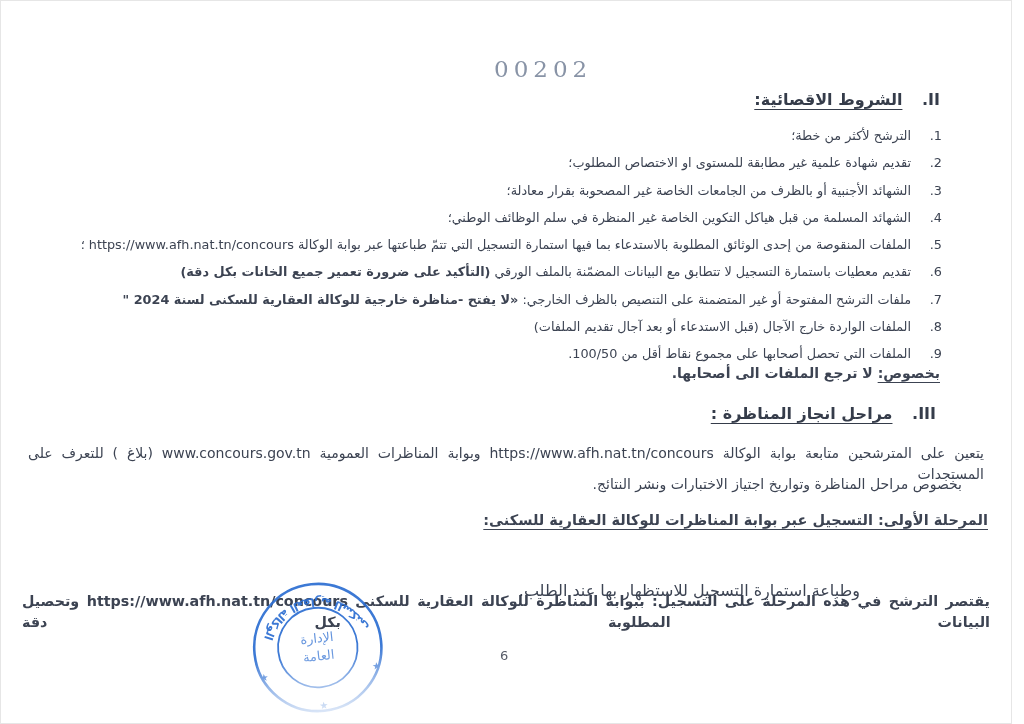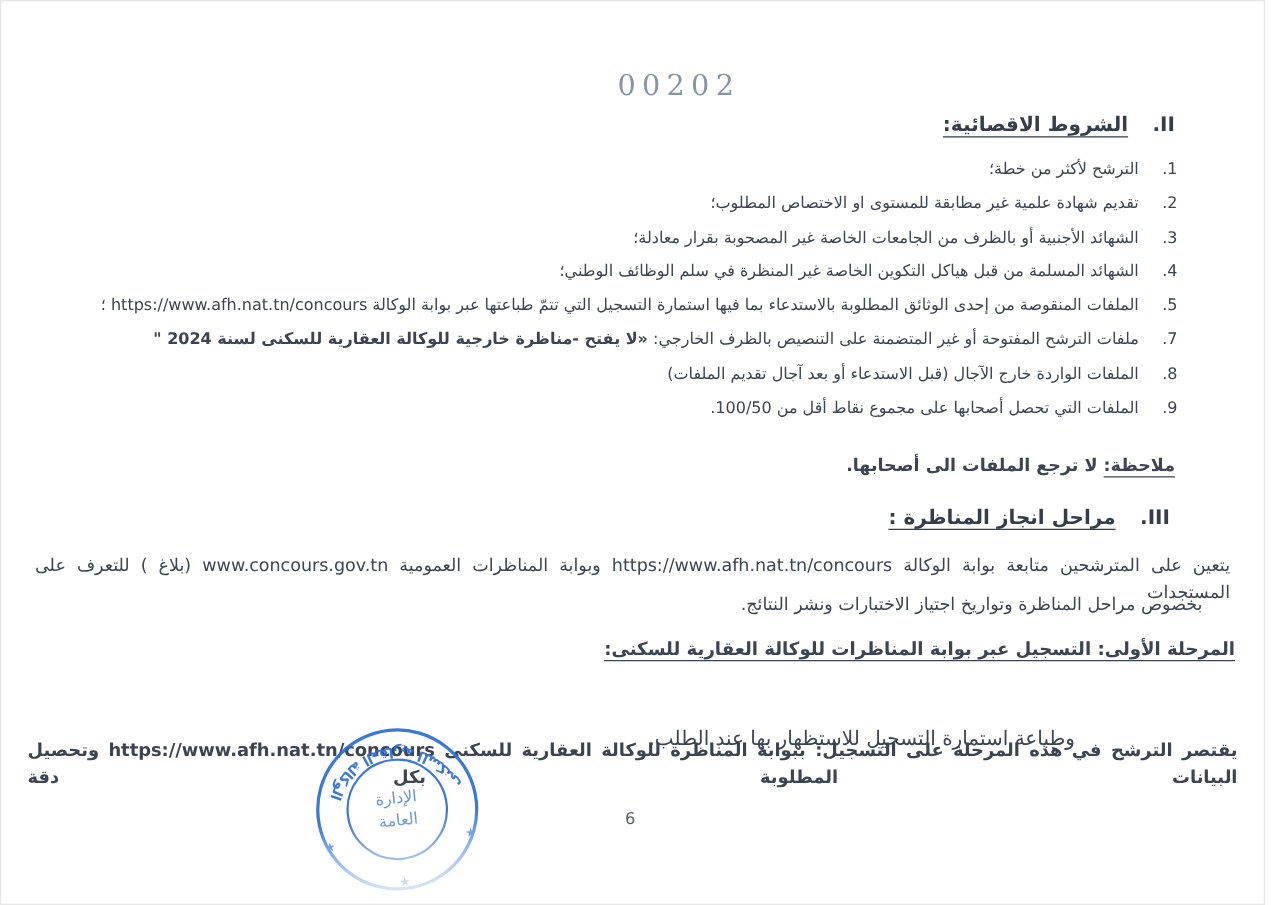--- a/index.html
+++ b/index.html
@@ -63,32 +63,35 @@
     <div class="item">
       <span class="num">3.</span><span>الشهائد الأجنبية أو بالظرف من الجامعات الخاصة غير المصحوبة بقرار معادلة؛</span><span class="bold"></span>
     </div>
     <div class="item">
       <span class="num">4.</span><span>الشهائد المسلمة من قبل هياكل التكوين الخاصة غير المنظرة في سلم الوظائف الوطني؛</span><span class="bold"></span>
     </div>
     <div class="item">
       <span class="num">5.</span><span>الملفات المنقوصة من إحدى الوثائق المطلوبة بالاستدعاء بما فيها استمارة التسجيل التي تتمّ طباعتها عبر بوابة الوكالة https://www.afh.nat.tn/concours ؛</span><span class="bold"></span>
     </div>
     <div class="item">
+      <span class="num">6.</span><span>تقديم معطيات باستمارة التسجيل لا تتطابق مع البيانات المضمّنة بالملف الورقي </span><span class="bold">(التأكيد على ضرورة تعمير جميع الخانات بكل دقة)</span>
+    </div>
+    <div class="item">
       <span class="num">7.</span><span>ملفات الترشح المفتوحة أو غير المتضمنة على التنصيص بالظرف الخارجي: </span><span class="bold">«لا يفتح -مناظرة خارجية للوكالة العقارية للسكنى لسنة 2024 "</span>
     </div>
     <div class="item">
       <span class="num">8.</span><span>الملفات الواردة خارج الآجال (قبل الاستدعاء أو بعد آجال تقديم الملفات)</span><span class="bold"></span>
     </div>
     <div class="item">
       <span class="num">9.</span><span>الملفات التي تحصل أصحابها على مجموع نقاط أقل من 100/50.</span><span class="bold"></span>
     </div>
   </div>
 
   <div class="abs note">
-    <span class="underlined">ملاحظة:</span><span> لا ترجع الملفات الى أصحابها.</span>
+    <span class="underlined">بخصوص:</span><span> لا ترجع الملفات الى أصحابها.</span>
   </div>
 
   <div class="abs sec-heading sec3">
     <span class="numeral">III.</span>
     <span class="underlined">مراحل انجاز المناظرة :</span>
   </div>
 
   <div class="abs para-line p1-l2">بخصوص مراحل المناظرة وتواريخ اجتياز الاختبارات ونشر النتائج.</div>
   <div class="abs para-line justify-all p1-l1">يتعين على المترشحين متابعة بوابة الوكالة https://www.afh.nat.tn/concours وبوابة المناظرات العمومية www.concours.gov.tn (بلاغ ) للتعرف على المستجدات</div>
 

